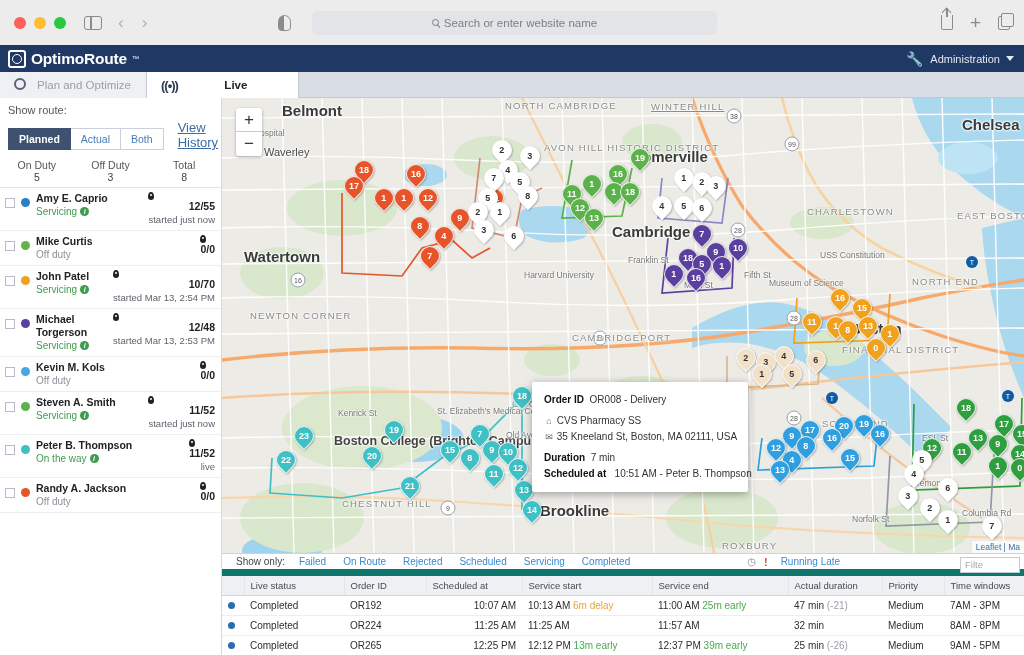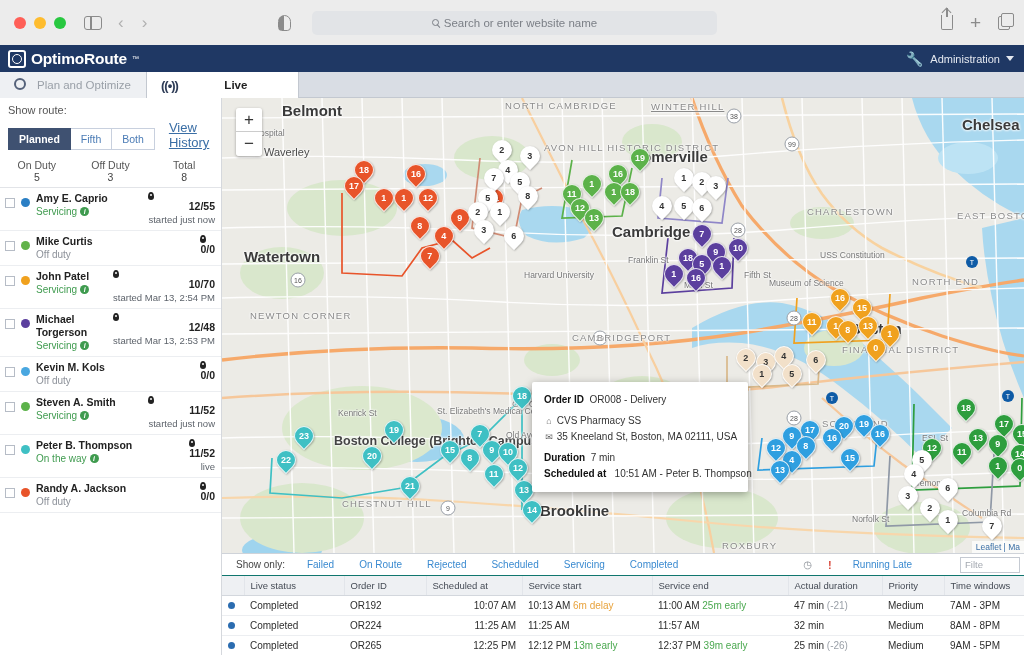--- a/index.html
+++ b/index.html
@@ -148,21 +148,21 @@
     background: #fff; border-radius: 2px; box-shadow: 0 2px 9px rgba(0,0,0,.34);
     padding: 10px 11px 10px 12px; z-index: 60;
   }
   .popup .line { font-size: 10px; color: #333; line-height: 16px; white-space: nowrap; }
   .popup .k { font-weight: bold; color: #111; }
   .popup .mini { display:inline-block; width:10px; text-align:center; color:#555; font-size:9px; }
   .popup .gap { height: 5px; }
 
   
   .bottom { position: absolute; top: 553px; left: 222px; width: 802px; height: 102px; background: #fff; border-top: 1px solid #cfd3d9; }
-  .filterbar { height: 22px; display: flex; align-items: center; padding: 0 0 0 14px; gap: 12px; background: #fff; border-bottom: 1px solid #0f766e; }
+  .filterbar { height: 22px; display: flex; align-items: center; padding: 0 0 0 14px; gap: 4px; background: #fff; border-bottom: 7px solid #0f766e; }
   .filterbar .so { font-size: 10px; color: #444; margin-right: 10px; }
   .filterbar a { font-size: 10px; color: #3a8ad0; margin-right: 13px; text-decoration: none; cursor: pointer; }
   .warn-ic { color: #8a8f96; font-size: 10px; margin: 0 4px 0 100px; }
   .warn-ex { color: #d94a3d; font-size: 11px; font-weight: bold; margin-right: 9px; }
   .runlate { font-size: 10px; color: #3a8ad0; cursor: pointer; }
   .filterbox { position: absolute; right: 4px; top: 3px; width: 60px; height: 16px; border: 1px solid #c5cad2; background: #fff; font-size: 9.5px; color: #a3a8b0; padding: 0 4px; line-height: 14px; }
 
   table.grid { width: 100%; border-collapse: collapse; table-layout: fixed; }
   table.grid th {
     background: #eef0f3; font-size: 9.5px; color: #454b55; text-align: left;
@@ -226,21 +226,21 @@
     <div class="tab active">
       <span class="ic"><span class="wifi-g">((•))</span></span>
       <span class="lbl">Live</span>
     </div>
   </div>
 
   <div class="leftpanel">
     <div class="showroute-label">Show route:</div>
     <div class="segrow">
       <div class="seg active">Planned</div>
-      <div class="seg">Fifth</div>
+      <div class="seg">Actual</div>
       <div class="seg">Both</div>
       <div class="viewhist">View History</div>
     </div>
     <div class="dutyrow">
       <div class="dutycell">
         <div class="t">On Duty</div>
         <div class="v">5</div>
       </div>
       <div class="dutycell">
         <div class="t">Off Duty</div>

